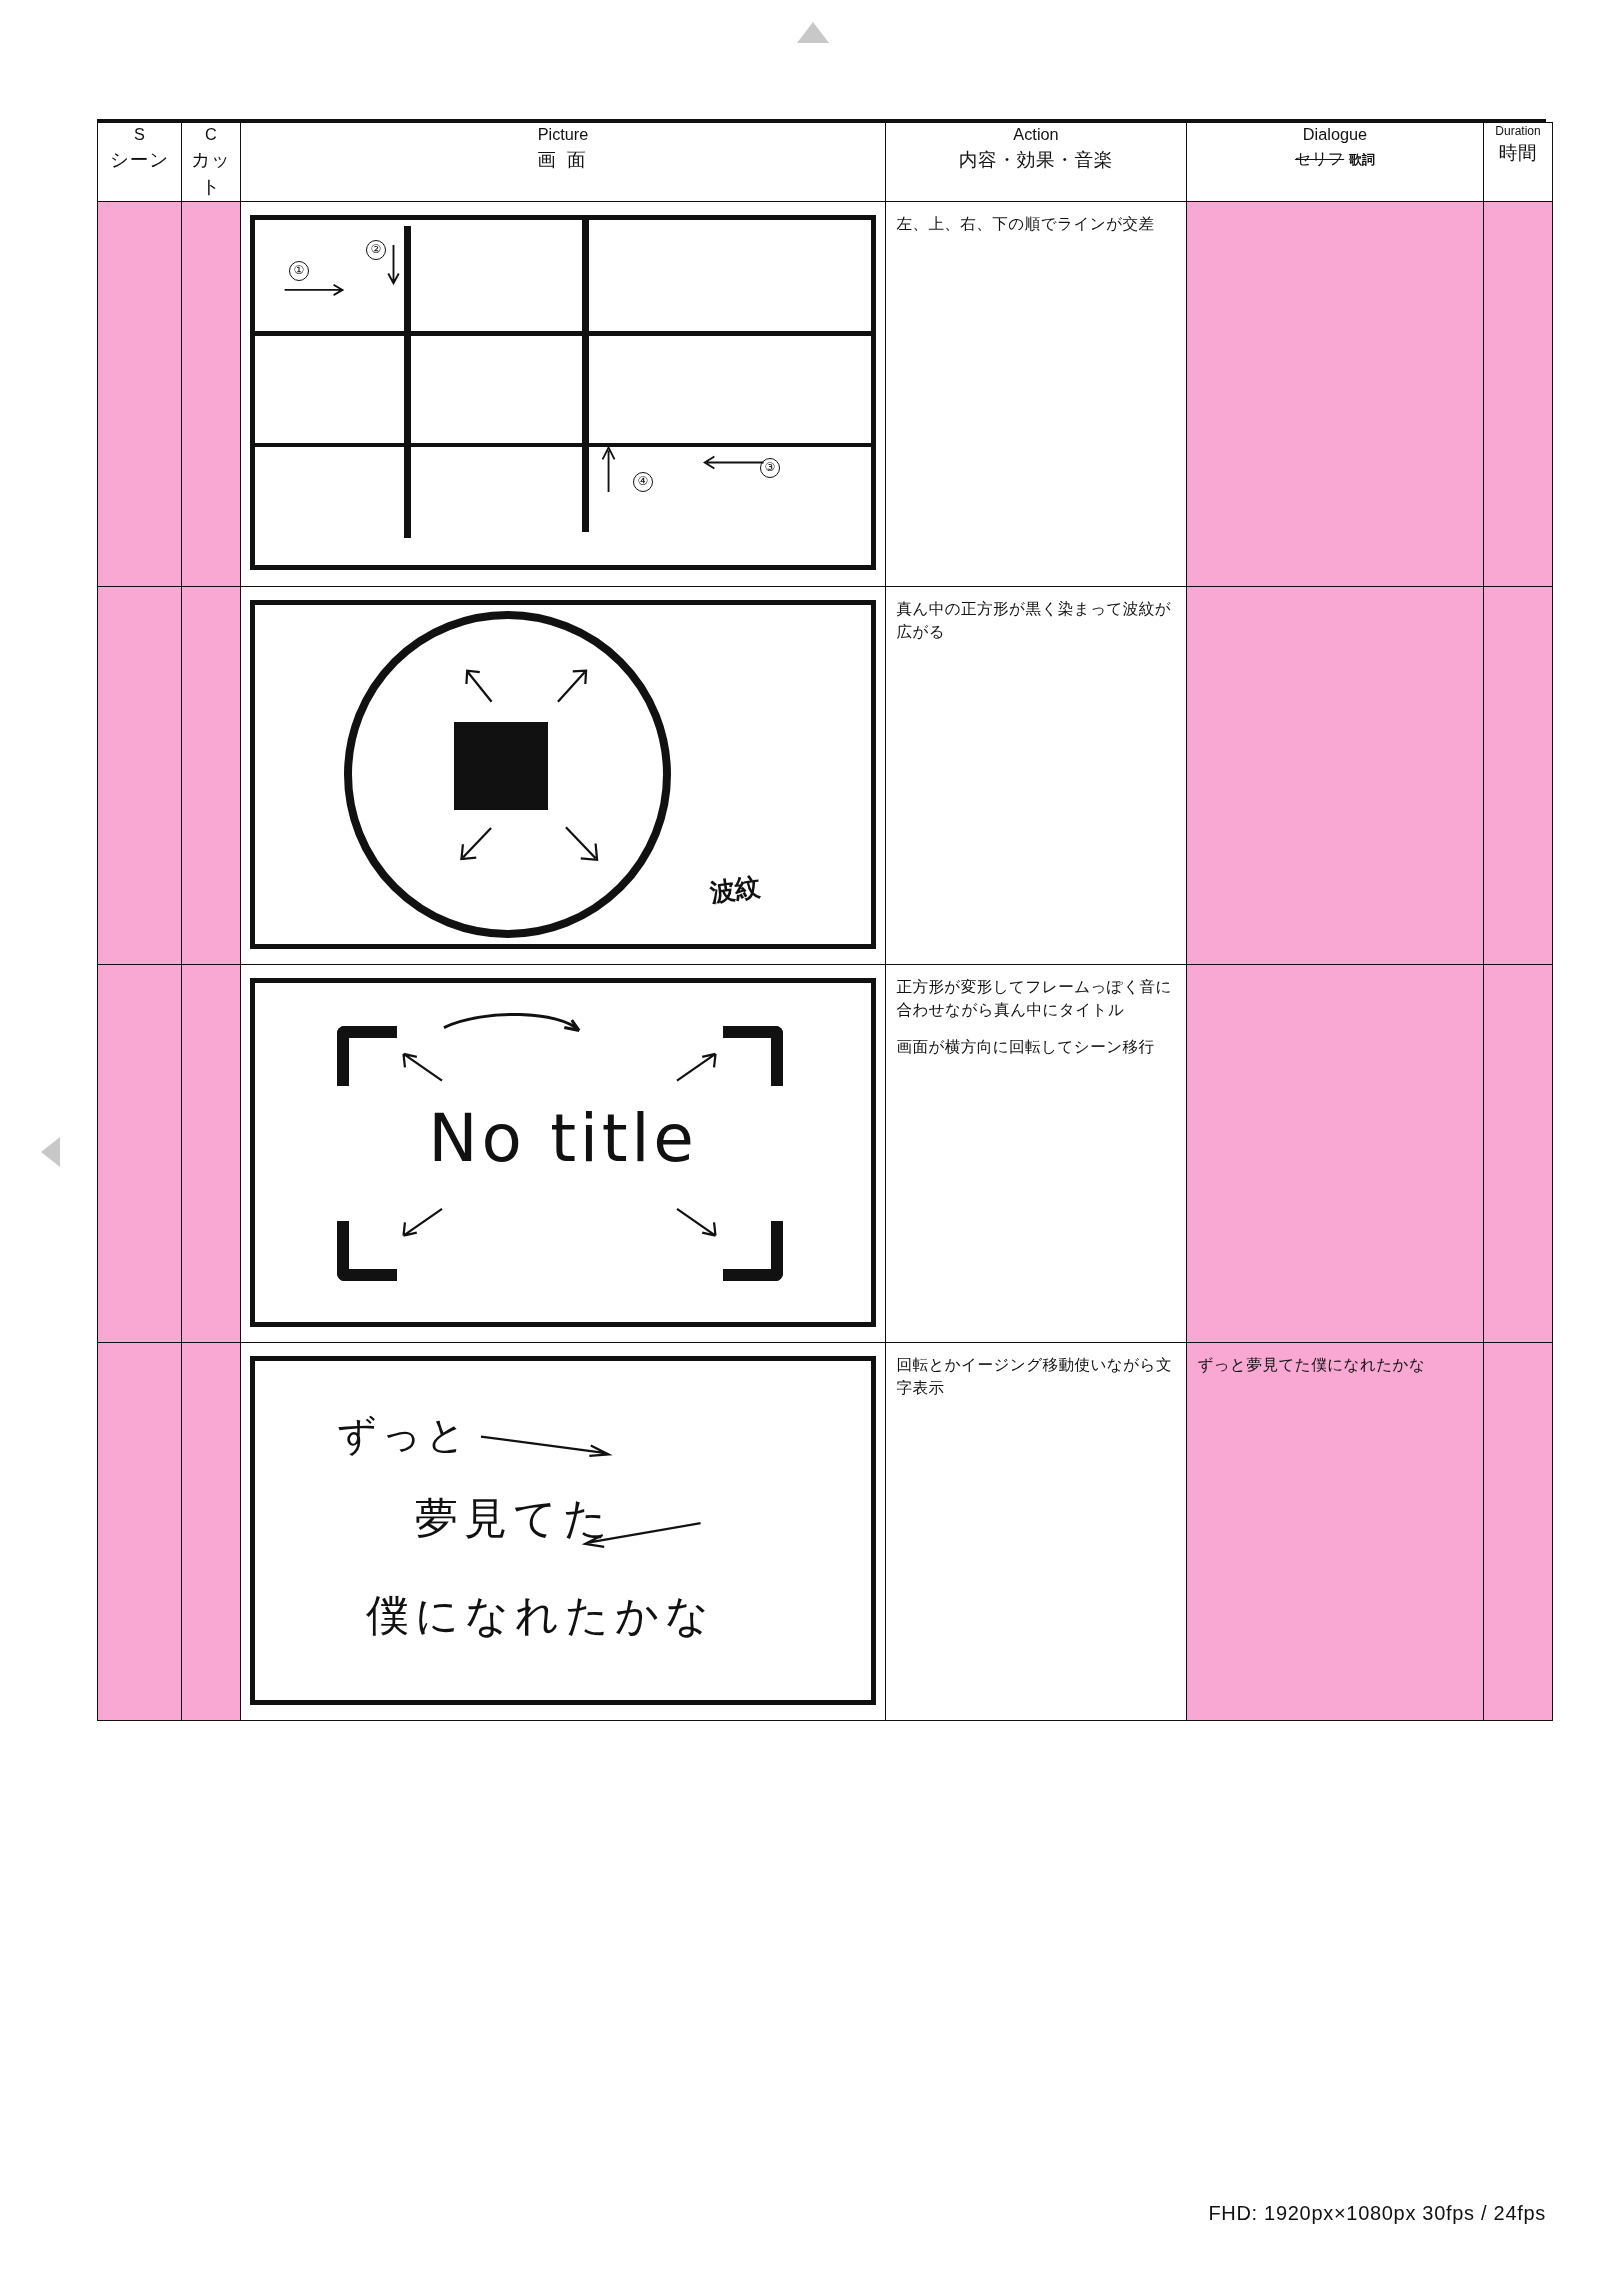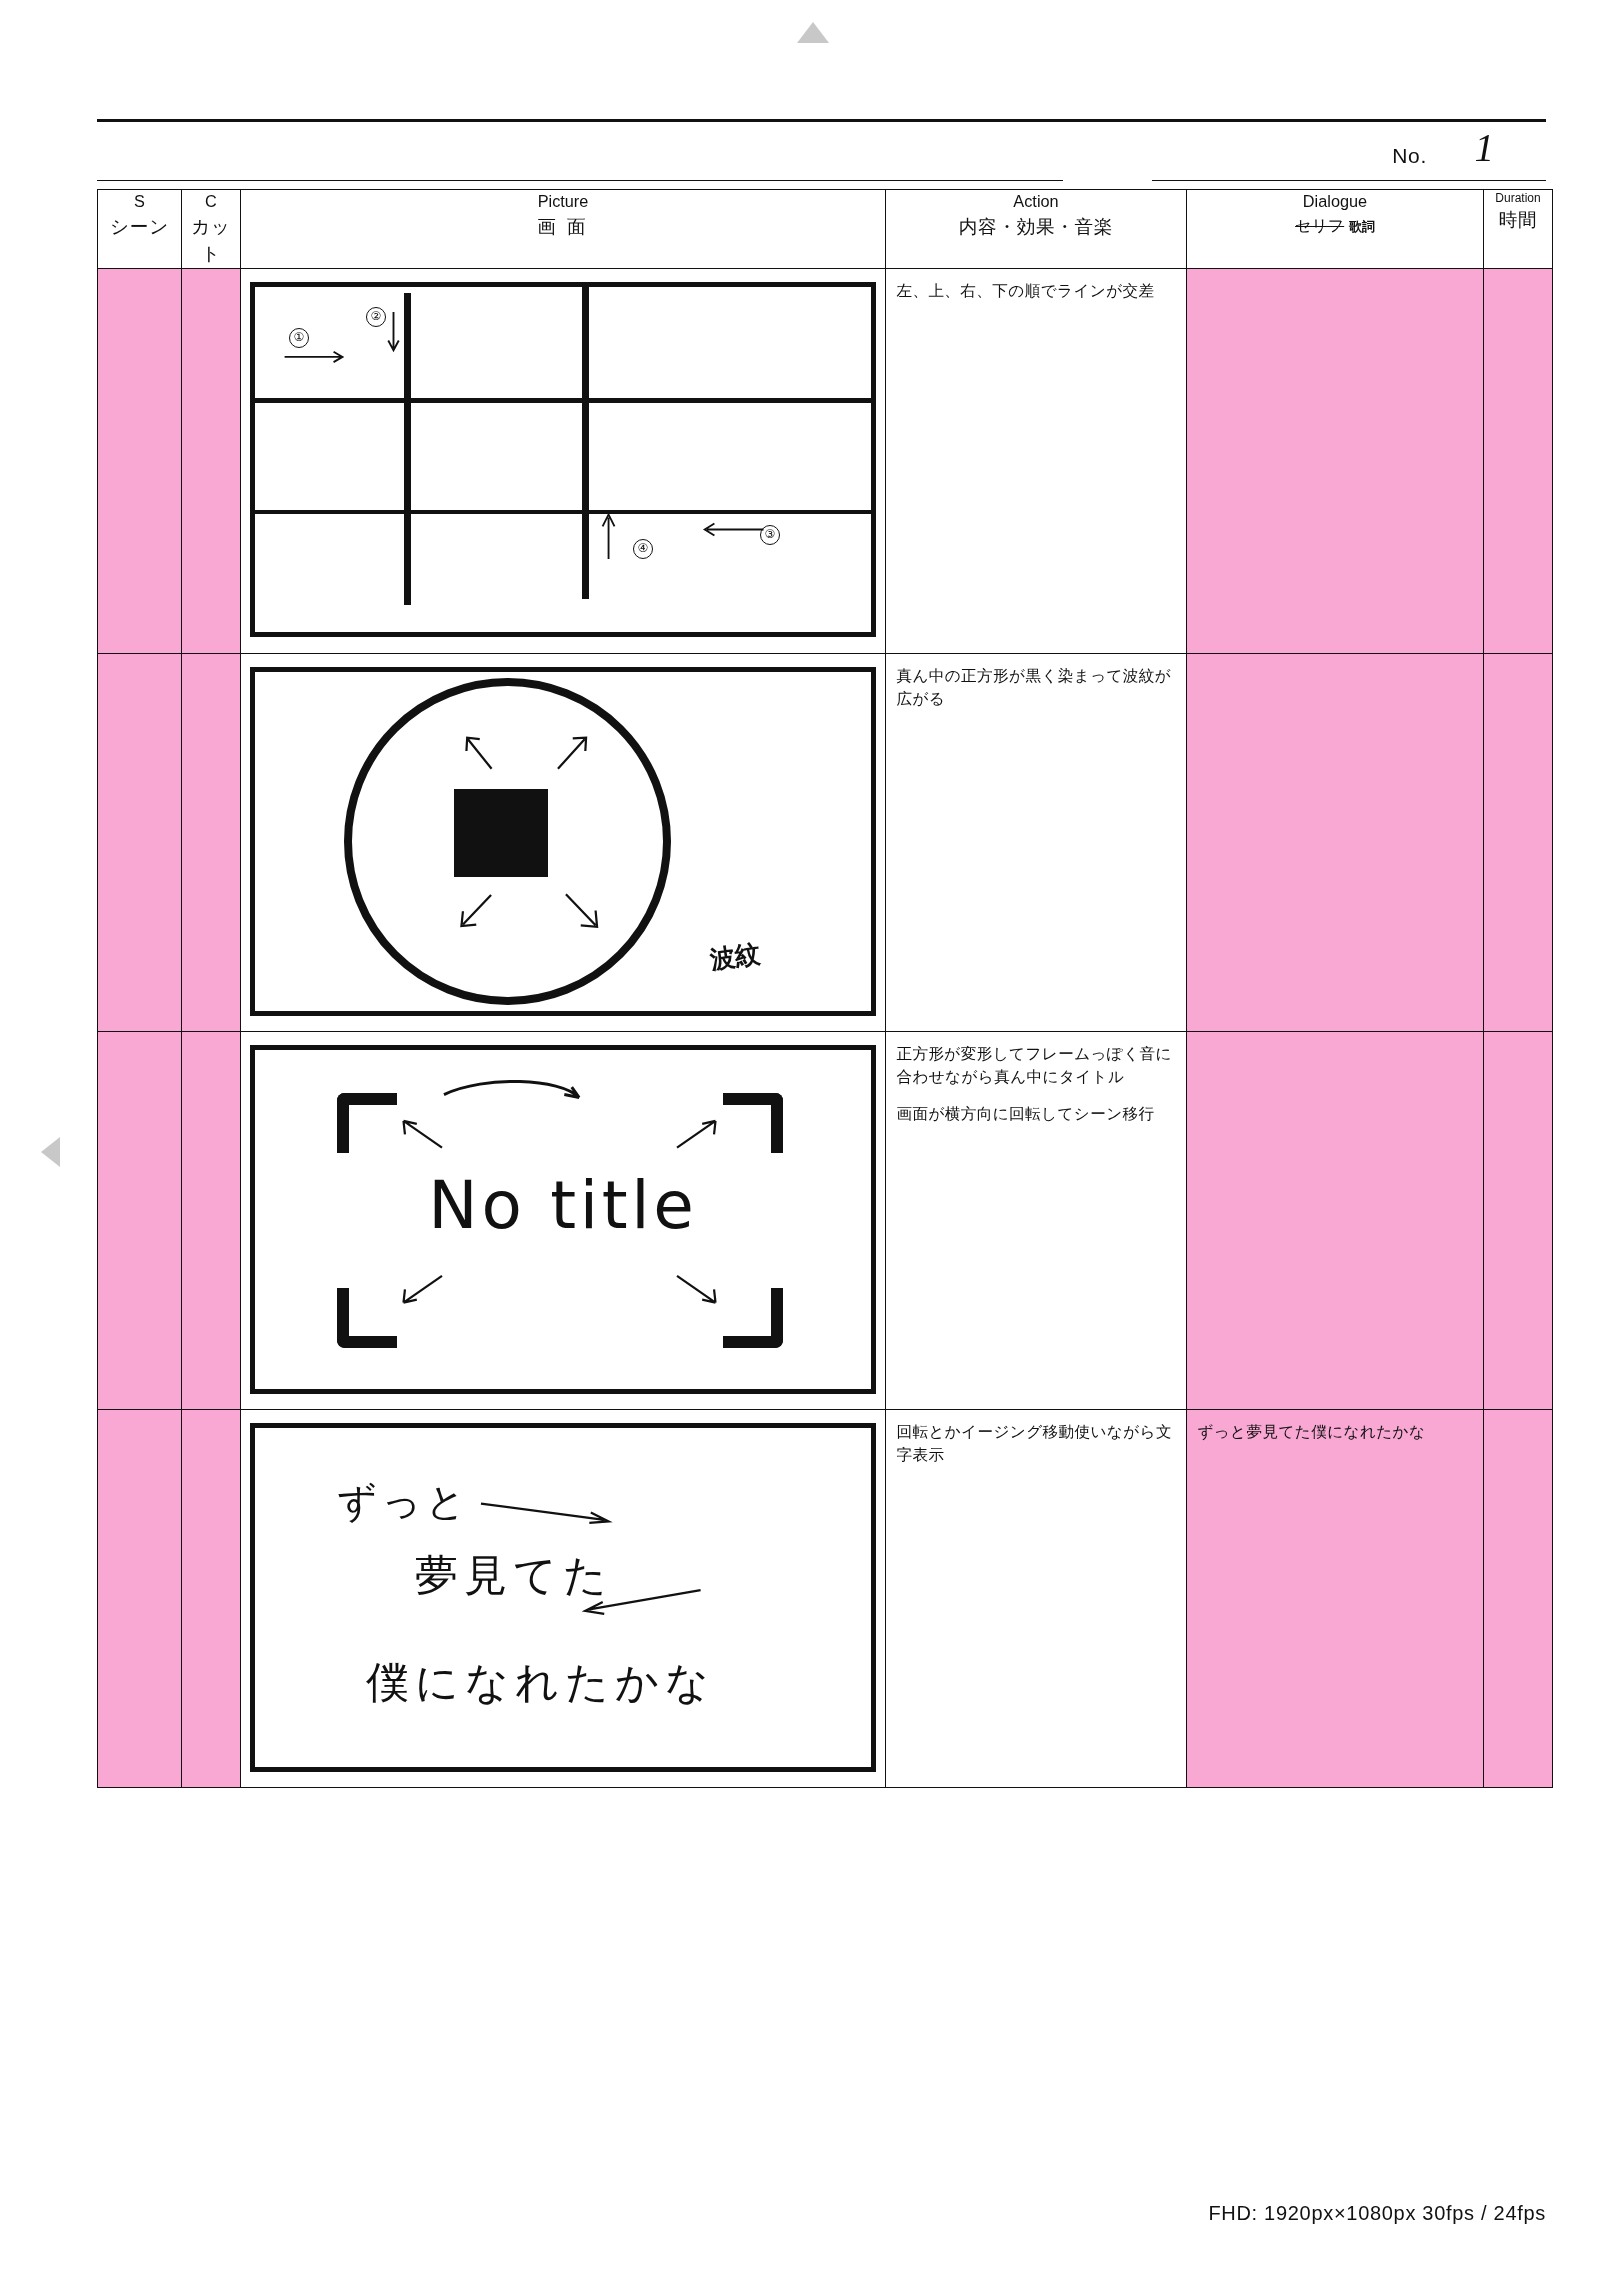--- a/index.html
+++ b/index.html
@@ -226,21 +226,21 @@
   }
 
   
   .lyr {
     position: absolute;
     font-family: "DejaVu Sans", sans-serif;
     font-weight: normal;
     margin-top: 10px;
   }
   .lyr1 { left: 82px; top: 37px;  font-size: 39px; letter-spacing: 4.5px; }
-  .lyr2 { left: 160px; top: 109px; font-size: 43px; letter-spacing: 6px; }
+  .lyr2 { left: 160px; top: 119px; font-size: 43px; letter-spacing: 6px; }
   .lyr3 { left: 111px; top: 216px; font-size: 43px; letter-spacing: 6px; }
 
   
   .footer {
     position: absolute;
     left: 97px;
     top: 2202px;
     width: 1449px;
     text-align: right;
     font-size: 20px;
@@ -250,26 +250,20 @@
 </head>
 <body>
 
 <div class="scroll-arrow up"></div>
 <div class="scroll-arrow left"></div>
 
 <div class="sheet">
 
   <div class="rule-top"></div>
 
-  <div class="header-row">
-    <div class="rule-under-left"></div>
-    <div class="rule-under-right"></div>
-    <div class="no-label">No.</div>
-    <div class="no-value">1</div>
-  </div>
 
   <table class="sb">
     <thead>
       <tr>
         <th class="col-s">
           <div class="hdr-en">S</div>
           <div class="hdr-jp tight">シーン</div>
         </th>
         <th class="col-c">
           <div class="hdr-en">C</div>

